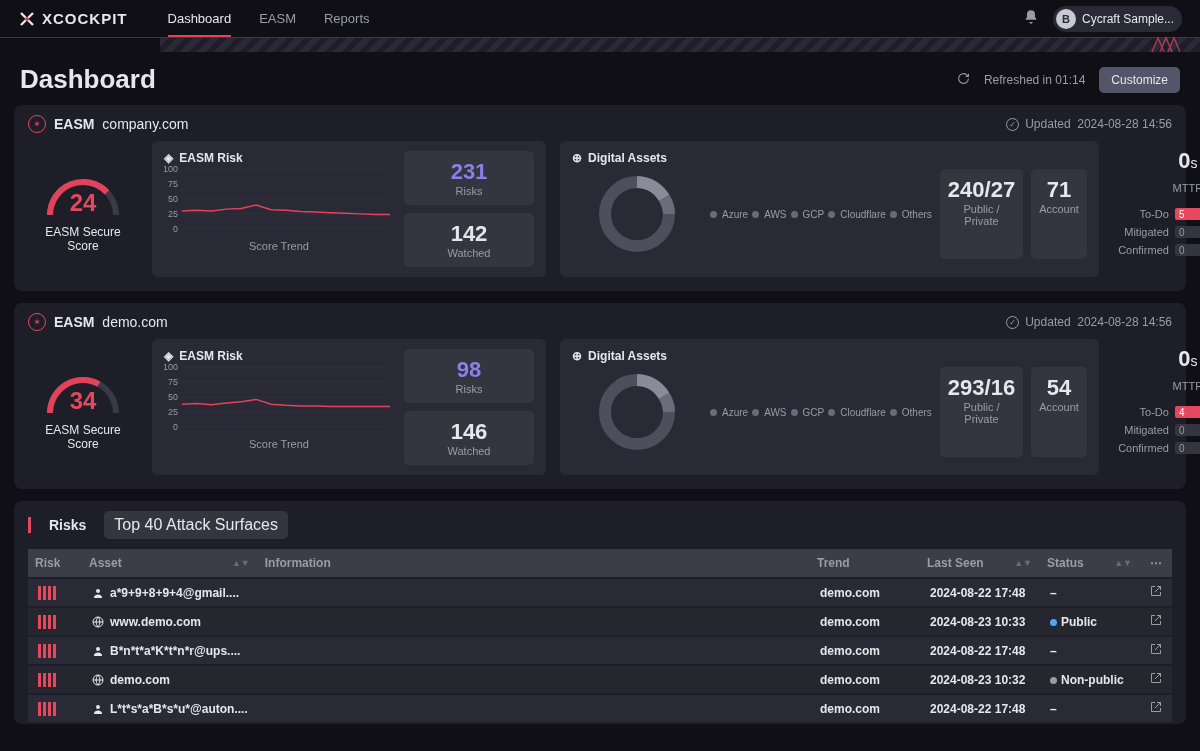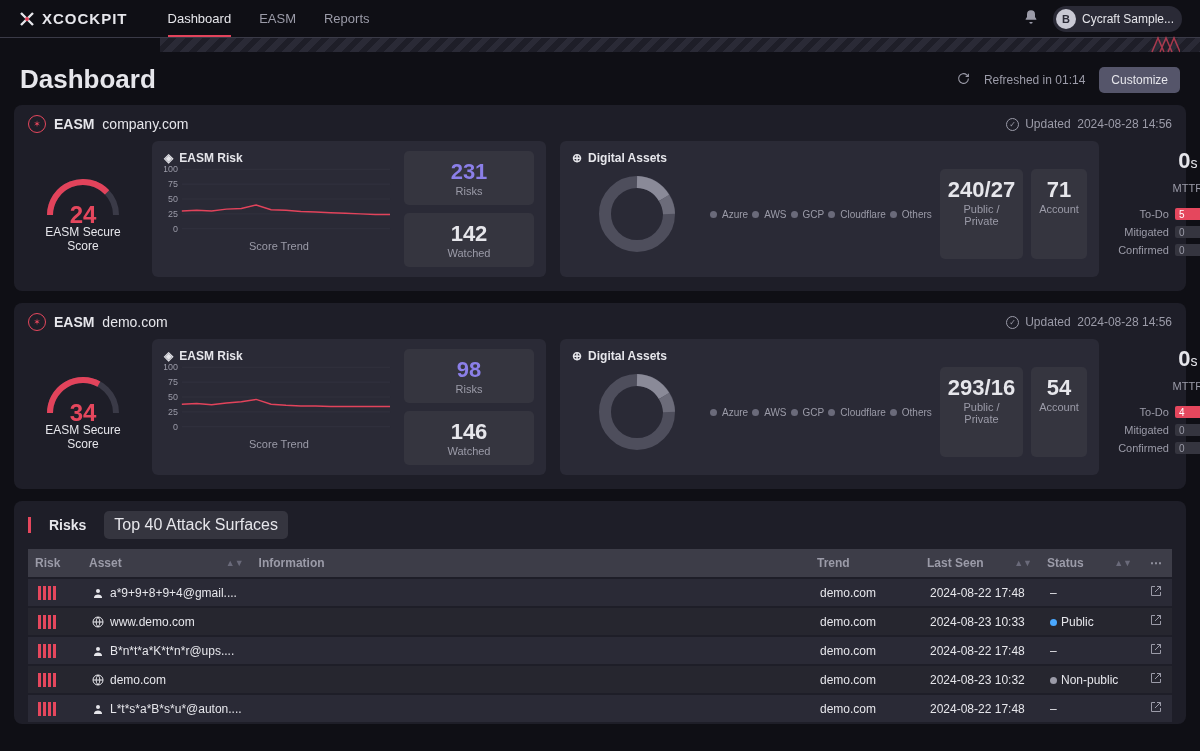--- a/index.html
+++ b/index.html
@@ -42,21 +42,21 @@
   .domain-panel{background:var(--panel);margin:0 14px 12px;border-radius:8px;padding:10px 14px 14px;}
   .dp-header{display:flex;align-items:center;margin-bottom:8px;}
   .dp-badge{width:18px;height:18px;border-radius:50%;border:1px solid var(--accent-red);display:flex;align-items:center;justify-content:center;margin-right:8px;font-size:9px;color:var(--accent-red);}
   .dp-title{font-size:14px;font-weight:600;}
   .dp-title .domain{margin-left:4px;font-weight:400;}
   .dp-updated{margin-left:auto;font-size:12px;color:var(--text-dim);display:flex;align-items:center;gap:6px;}
   .dp-body{display:flex;gap:14px;}
   .score-block{flex:0 0 110px;display:flex;flex-direction:column;align-items:center;justify-content:center;}
   .gauge{position:relative;width:86px;height:56px;}
   .gauge svg{width:86px;height:56px;}
-  .gauge-num{position:absolute;left:0;right:0;top:36px;text-align:center;font-size:24px;font-weight:700;color:var(--accent-red);}
+  .gauge-num{position:absolute;left:0;right:0;top:24px;text-align:center;font-size:24px;font-weight:700;color:var(--accent-red);}
   .score-label{font-size:12px;color:var(--text);text-align:center;margin-top:4px;line-height:1.2;}
   
   .card{background:var(--panel2);border-radius:6px;padding:10px 12px;}
   .card-title{font-size:12px;font-weight:600;display:flex;align-items:center;gap:6px;color:var(--text);}
   .risk-card{flex:1;display:flex;gap:10px;}
   .chart-box{flex:1;}
   .axis-labels{font-size:9px;fill:var(--text-dim);}
   .trend-caption{text-align:center;font-size:11px;color:var(--text-dim);margin-top:2px;}
   .risk-stats{flex:0 0 130px;display:flex;flex-direction:column;gap:8px;}
   .stat-box{background:var(--card);border-radius:5px;padding:8px;text-align:center;}
@@ -84,21 +84,21 @@
   .risks-section{background:var(--panel);margin:0 14px 14px;border-radius:8px;padding:10px 14px 0;}
   .risks-header{display:flex;align-items:center;gap:18px;margin-bottom:8px;}
   .risks-bar{width:3px;height:16px;background:var(--accent-red);}
   .risks-title{font-size:14px;font-weight:700;}
   .chip{background:var(--card);padding:5px 10px;border-radius:5px;font-size:16px;color:var(--text);cursor:pointer;}
   table{width:100%;border-collapse:separate;border-spacing:0 2px;font-size:12px;}
   thead th{background:var(--card-header);text-align:left;padding:7px 7px;font-weight:600;color:var(--text-dim);position:relative;}
   thead th .sort{position:absolute;right:8px;top:50%;transform:translateY(-50%);color:#6a6a7a;font-size:9px;}
   tbody tr{background:var(--panel2);}
   tbody tr:nth-child(even){background:#26262f;}
-  tbody td{padding:6px 10px;color:var(--text);}
+  tbody td{padding:6px 10px;color:var(--text);font-weight:bold;}
   .risk-bars{display:flex;gap:2px;}
   .risk-bars span{width:3px;height:14px;background:var(--accent-red);display:inline-block;}
   .asset-cell{display:flex;align-items:center;gap:6px;}
   .status-dot{width:7px;height:7px;border-radius:50%;display:inline-block;margin-right:4px;}
   .status-public{background:#4aa8ff;}
   .status-npublic{background:#9b9ba8;}
   .row-action{color:var(--text-dim);cursor:pointer;}
   .th-action{text-align:center;color:var(--text-dim);cursor:pointer;}
   .check-icon{width:13px;height:13px;border:1px solid var(--text-dim);border-radius:50%;display:inline-flex;align-items:center;justify-content:center;font-size:8px;}
 </style>

